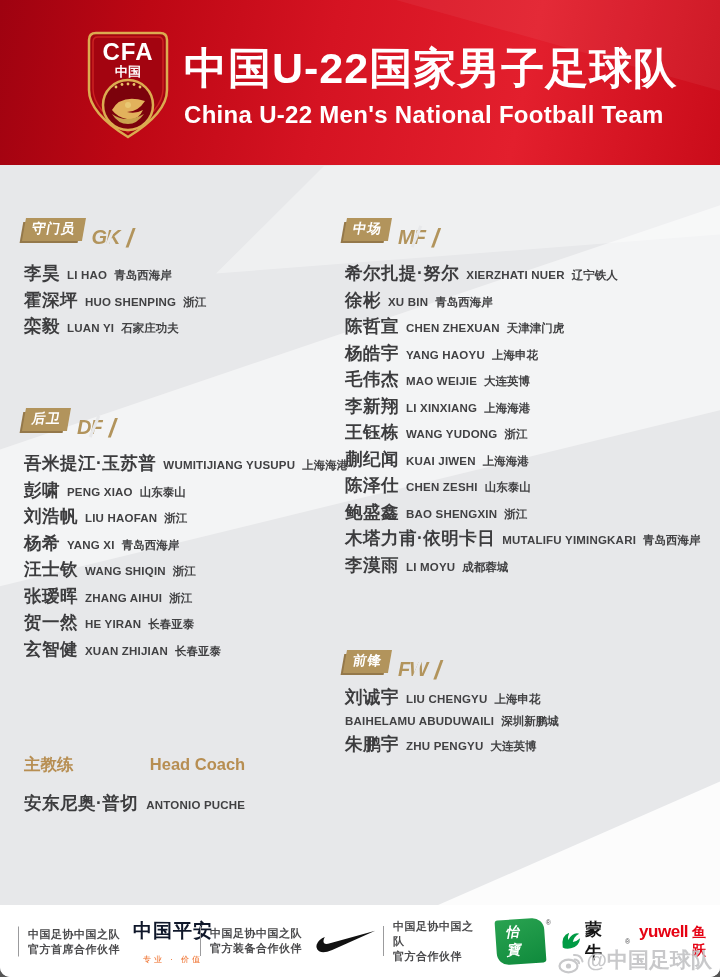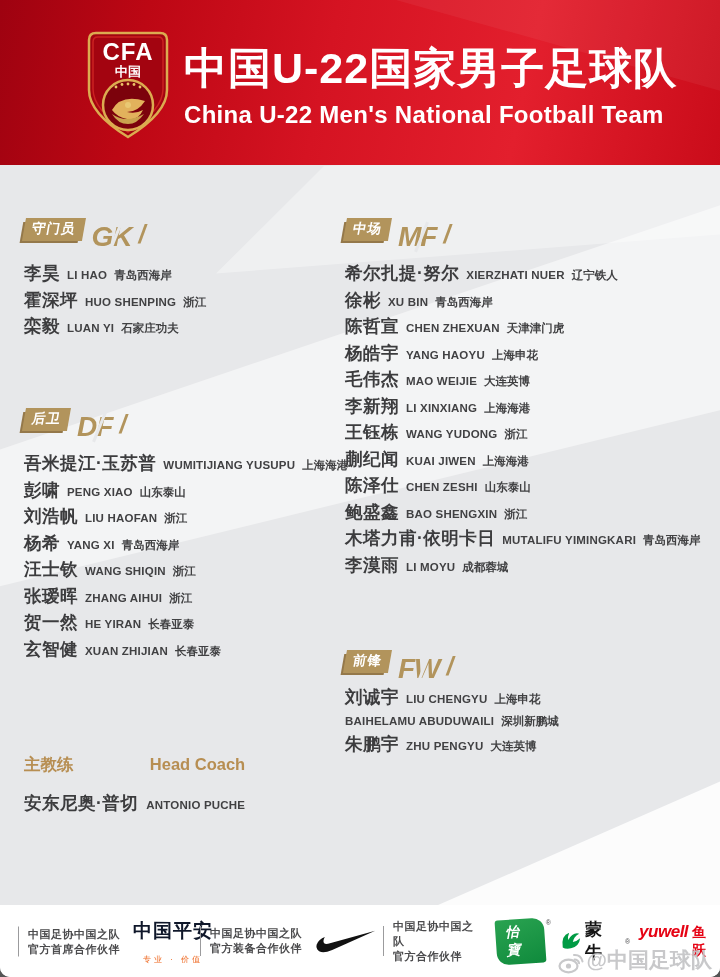--- a/index.html
+++ b/index.html
@@ -34,21 +34,21 @@
   #sec-mf { left:345px; top:216px; }
   #sec-fw { left:345px; top:648px; }
   .sec-header { display:flex; align-items:center; gap:8px; height:26px; }
   .pos-badge {
     display:inline-block; background:#b2945c; color:#fff;
     font-size:13.5px; font-weight:700; line-height:1; padding:4px 8px 5px;
     transform:skewX(-10deg); box-shadow:-3px 3px 0 -1px #94784a;
     letter-spacing:1px;
   }
   .pos-letters {
-    position:relative; font-size:28px; font-weight:900; font-style:italic;
+    position:relative; font-size:20px; font-weight:900; font-style:italic;
     color:#b2945c; letter-spacing:-1px; line-height:1; padding-right:12px;margin-top:16px;
   }
   .pos-letters::before{ content:""; position:absolute; left:44%; top:-2px;
     width:3px; height:115%; background:#e7e8ea; transform:rotate(22deg); }
   .pos-letters::after{ content:"/"; position:absolute; right:-1px; top:-1px;
     font-size:25px; font-weight:900; }
   .rows { margin-top:23px; }
   #sec-fw .rows { margin-top:15px; }
   .player-row { display:flex; align-items:baseline; gap:7px; line-height:1; margin-bottom:9px; }
   .p-name  { font-size:17.5px; font-weight:700; color:#3c3c3e; letter-spacing:.5px; }
@@ -74,21 +74,21 @@
   .nike { margin-left:4px; display:flex; align-items:center; }
   .yibao-wrap { display:flex; align-items:flex-start; margin-left:2px; }
   .yibao { background:linear-gradient(160deg,#2aa351,#0f8a3c); color:#fff;
     font-size:13.5px; font-weight:800; font-style:italic; padding:4px 10px 5px;
     border-radius:3px 12px 3px 12px; transform:rotate(-4deg); letter-spacing:1px; }
   .reg { font-size:7px; color:#4b4b4d; margin-left:1px; }
   .mengniu { display:flex; align-items:center; gap:3px; }
   .mengniu-zh { font-size:17px; font-weight:900; color:#141414; letter-spacing:1px;
     font-family:"Liberation Serif","DejaVu Serif",serif; }
   .yuwell { display:flex; align-items:baseline; gap:4px; color:#e60213; }
-  .yuwell-en { font-size:17px; font-weight:900; font-style:italic; letter-spacing:-.5px; }
+  .yuwell-en { font-size:17px; font-weight:900; letter-spacing:-.5px; }
   .yuwell-zh { font-size:14px; font-weight:900; }
 
   
   .watermark { position:absolute; right:8px; bottom:3px; display:flex; align-items:flex-end;
     gap:3px; color:#c2c3c5; font-size:21px; font-weight:800; opacity:.9; z-index:5; }
 </style>
 </head>
 <body>
 
 <div class="page">

